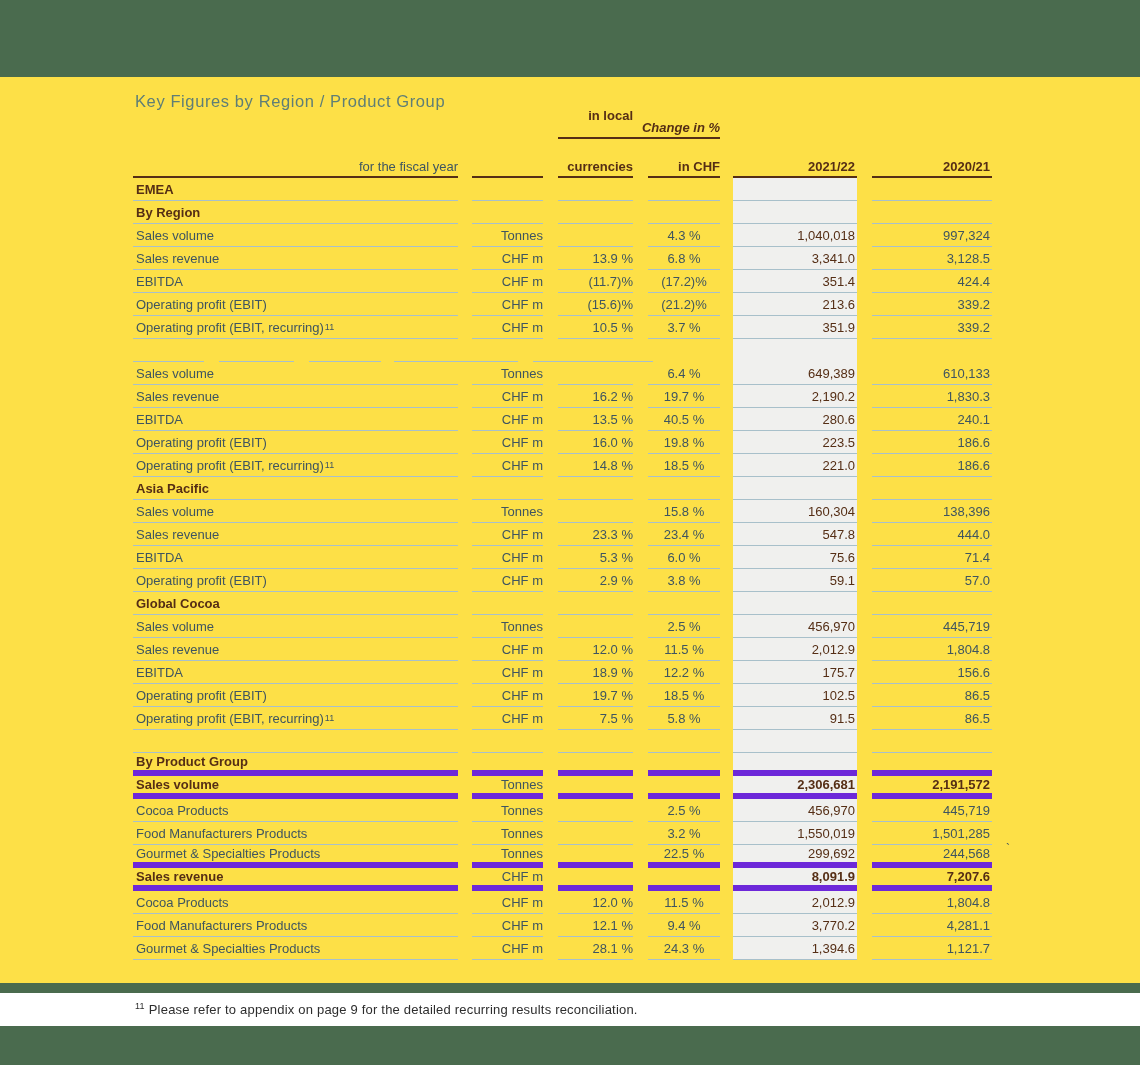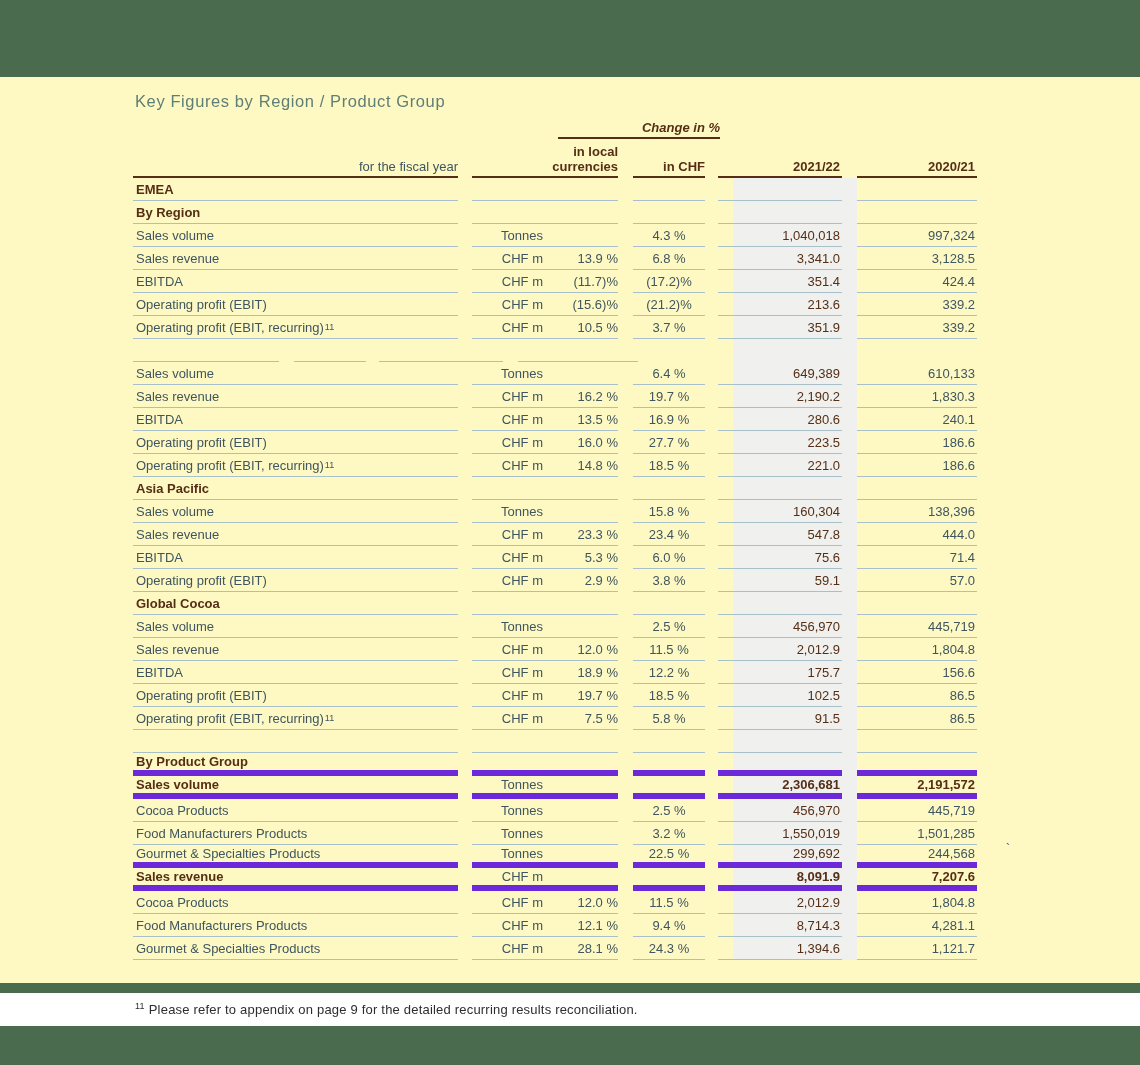--- a/index.html
+++ b/index.html
@@ -8,21 +8,21 @@
     width:1140px; height:1065px;
     background:#ffffff;
     font-family:"Liberation Sans", sans-serif;
     overflow:hidden;
   }
   .bar { background:#4a6b4e; width:1140px; }
   .top-bar { height:77px; }
   .divider-bar { height:10px; }
   .bottom-bar { height:39px; }
 
-  .content { width:1140px; height:906px; background:#fef9c3; position:relative; }
+  .content { width:1140px; height:906px; background:#fde047; position:relative; }
 
   .page-title {
     margin:0; padding:15px 0 0 135px;
     font-size:16.5px; font-weight:500; letter-spacing:0.6px;
     color:#5f7e76; line-height:19px;
   }
 
   .table {
     position:relative;
     margin:7px 0 0 133px;
@@ -41,36 +41,36 @@
   .change-span {
     position:absolute; left:425px; bottom:0; width:162px;
     border-bottom:2px solid #552e15;
     text-align:right; font-weight:bold; color:#552e15;
     padding-bottom:2px;
     font-style:italic;
   }
 
   .header-row { display:flex; height:39px; align-items:flex-end; position:relative; z-index:1; }
   .header-row .cell { border-bottom:2px solid #552e15; height:100%; display:flex; flex-direction:column; justify-content:flex-end; padding-bottom:2px; }
-  .hdr { font-weight:bold; color:#552e15; text-align:right; }
+  .hdr { font-weight:bold; color:#552e15; text-align:right;gap:36px; }
   .hdr span { display:block; }
   .h-fiscal { color:#3f5560; font-weight:normal; text-align:left; padding-left:3px; }
 
   .rows { position:relative; z-index:1; }
   .row { display:flex; height:23px; }
   .row .cell {
     border-bottom:1px solid #a8c0ca;
     display:flex; align-items:center;
     height:100%;
     white-space:nowrap;
   }
   .row.brown-border .cell { border-bottom:6px solid #6d28d9; }
 
   .c-label { width:325px; margin-right:14px; padding-left:3px;text-align:right; }
-  .c-unit  { width:71px;  justify-content:flex-end; }
+  .c-unit  { width:71px;  margin-right:15px; justify-content:flex-end; }
   .c-local { width:75px;  margin-right:15px; justify-content:flex-end; }
   .c-chf   { width:72px;  margin-right:13px; justify-content:center; }
   .c-y1    { width:124px; margin-right:15px; justify-content:flex-end; padding-right:2px; }
   .c-y2    { width:120px; justify-content:flex-end; padding-right:2px; }
 
   .row.section .c-label { font-weight:bold; color:#552e15; }
   .row .c-y1 { color:#552e15; }
   .row.bold .c-label, .row.bold .c-y1, .row.bold .c-y2 { font-weight:bold; color:#552e15; }
 
   sup.fn { font-size:9px; vertical-align:super; line-height:0; margin-left:1px; }
@@ -282,41 +282,41 @@
             <div class="cell c-label">
               <span>EBITDA</span>
             </div>
             <div class="cell c-unit">
               <span>CHF m</span>
             </div>
             <div class="cell c-local">
               <span>13.5 %</span>
             </div>
             <div class="cell c-chf">
-              <span>16.9 %</span>
+              <span>40.5 %</span>
             </div>
             <div class="cell c-y1">
               <span>280.6</span>
             </div>
             <div class="cell c-y2">
               <span>240.1</span>
             </div>
           </div>
           <div class="row data">
             <div class="cell c-label">
               <span>Operating profit (EBIT)</span>
             </div>
             <div class="cell c-unit">
               <span>CHF m</span>
             </div>
             <div class="cell c-local">
               <span>16.0 %</span>
             </div>
             <div class="cell c-chf">
-              <span>27.7 %</span>
+              <span>19.8 %</span>
             </div>
             <div class="cell c-y1">
               <span>223.5</span>
             </div>
             <div class="cell c-y2">
               <span>186.6</span>
             </div>
           </div>
           <div class="row data">
             <div class="cell c-label">
@@ -667,21 +667,21 @@
             <div class="cell c-unit">
               <span>CHF m</span>
             </div>
             <div class="cell c-local">
               <span>12.1 %</span>
             </div>
             <div class="cell c-chf">
               <span>9.4 %</span>
             </div>
             <div class="cell c-y1">
-              <span>8,714.3</span>
+              <span>3,770.2</span>
             </div>
             <div class="cell c-y2">
               <span>4,281.1</span>
             </div>
           </div>
           <div class="row data">
             <div class="cell c-label">
               <span>Gourmet &amp; Specialties Products</span>
             </div>
             <div class="cell c-unit">

